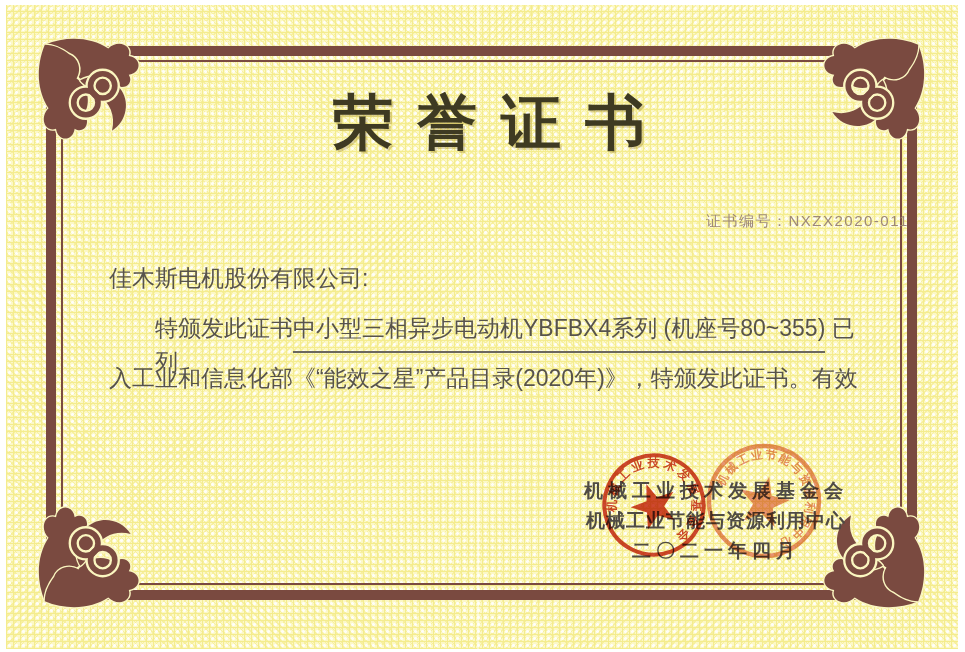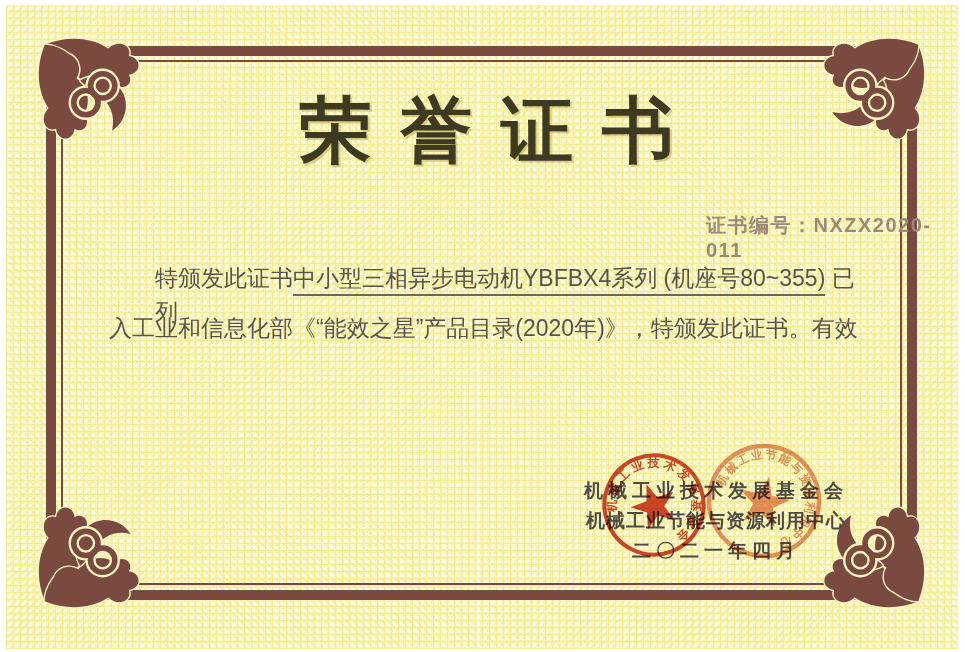--- a/index.html
+++ b/index.html
@@ -22,31 +22,31 @@
   .b-thick{position:absolute;left:40px;top:41px;right:41px;bottom:49px;border:10px solid #7a4a40;}
   .b-thin {position:absolute;left:55px;top:55px;right:56px;bottom:64px;border:2px solid #7a4a40;}
   .corner{position:absolute;width:140px;height:140px;}
   .corner.tl{left:22px;top:23px;}
   .corner.tr{right:23px;top:23px;transform:rotate(90deg);}
   .corner.br{right:23px;bottom:31px;transform:rotate(180deg);}
   .corner.bl{left:22px;bottom:31px;transform:rotate(270deg);}
   .title{
     position:absolute;left:0;right:0;top:78px;text-align:center;
     font-family:"DejaVu Serif", serif;font-weight:bold;
-    font-size:72px;letter-spacing:0.40em;margin-left:38px;
+    font-size:60px;letter-spacing:0.40em;margin-left:38px;
     color:#3e3a22;text-shadow:2px 2px 0 rgba(155,132,40,.35);
   }
   .cert-no{
     position:absolute;left:700px;top:207px;
-    font-size:20px;letter-spacing:1.5px;color:#9d8878;font-weight:bold;
+    font-size:15px;letter-spacing:1.5px;color:#9d8878;font-weight:normal;
   }
   .body-block{position:absolute;left:103px;top:256px;right:100px;color:#57534c;font-size:23px;font-weight:500;}
   .body-line{height:50px;line-height:34px;}
   .indent{padding-left:46px;}
-  .uline{border-bottom:2px solid #6b675f;padding-bottom:3px;}
+  .uline{border-bottom:2px solid #6b675f;padding-bottom:10px;}
   .issuer{
     position:absolute;left:537px;top:471px;width:346px;text-align:center;
     color:#4f4b44;font-size:19px;font-weight:bold;
   }
   .issuer .l1{letter-spacing:5px;line-height:30px;}
   .issuer .l2{letter-spacing:1px;line-height:30px;}
   .issuer .dt{letter-spacing:5px;line-height:30px;}
   .stamp{position:absolute;mix-blend-mode:multiply;}
   .stamp1{left:592px;top:444px;width:112px;height:112px;transform:rotate(-20deg);opacity:.92;}
   .stamp2{left:696px;top:434px;width:124px;height:124px;transform:rotate(12deg);opacity:.78;}
@@ -89,20 +89,21 @@
     </svg>
   <svg class="corner bl" viewBox="0 0 150 150">
       <use href="#corner-motif"></use>
     </svg>
 
   <div class="title">荣誉证书</div>
 
   <div class="cert-no">证书编号：NXZX2020-011</div>
 
   <div class="body-block">
+    <div class="body-line">佳木斯电机股份有限公司:</div>
     <div class="body-line indent"><span>特颁发此证书</span><span class="uline">中小型三相异步电动机YBFBX4系列 (机座号80~355)</span><span> 已列</span></div>
     <div class="body-line">入工业和信息化部《“能效之星”产品目录(2020年)》，特颁发此证书。有效</div>
   </div>
 
   <div class="issuer">
     <div class="l1">机械工业技术发展基金会</div>
     <div class="l2">机械工业节能与资源利用中心</div>
     <div class="dt">二〇二一年四月</div>
   </div>
 

